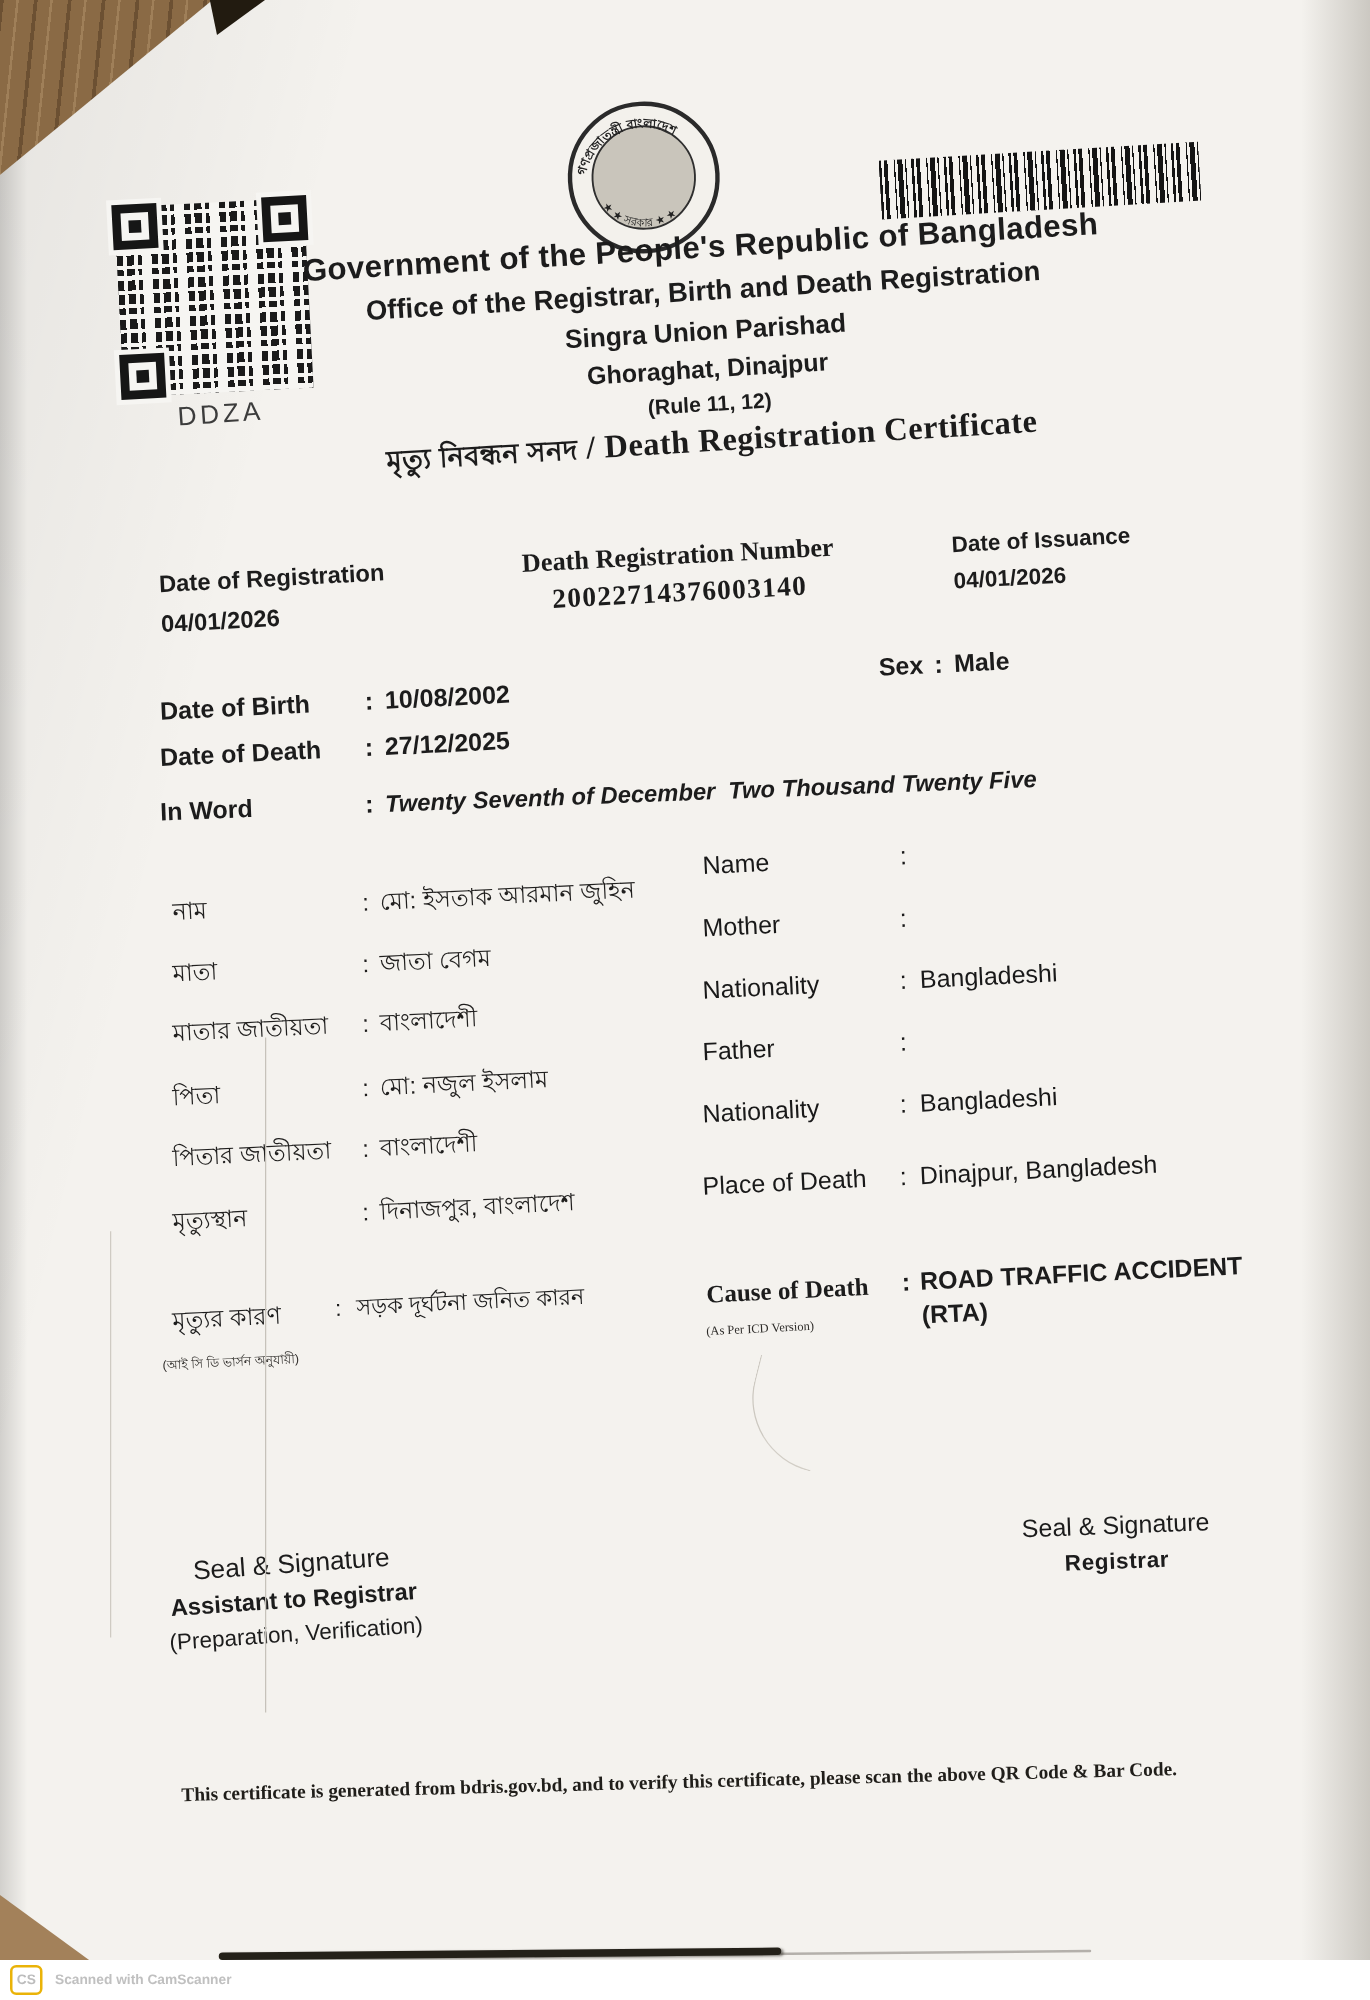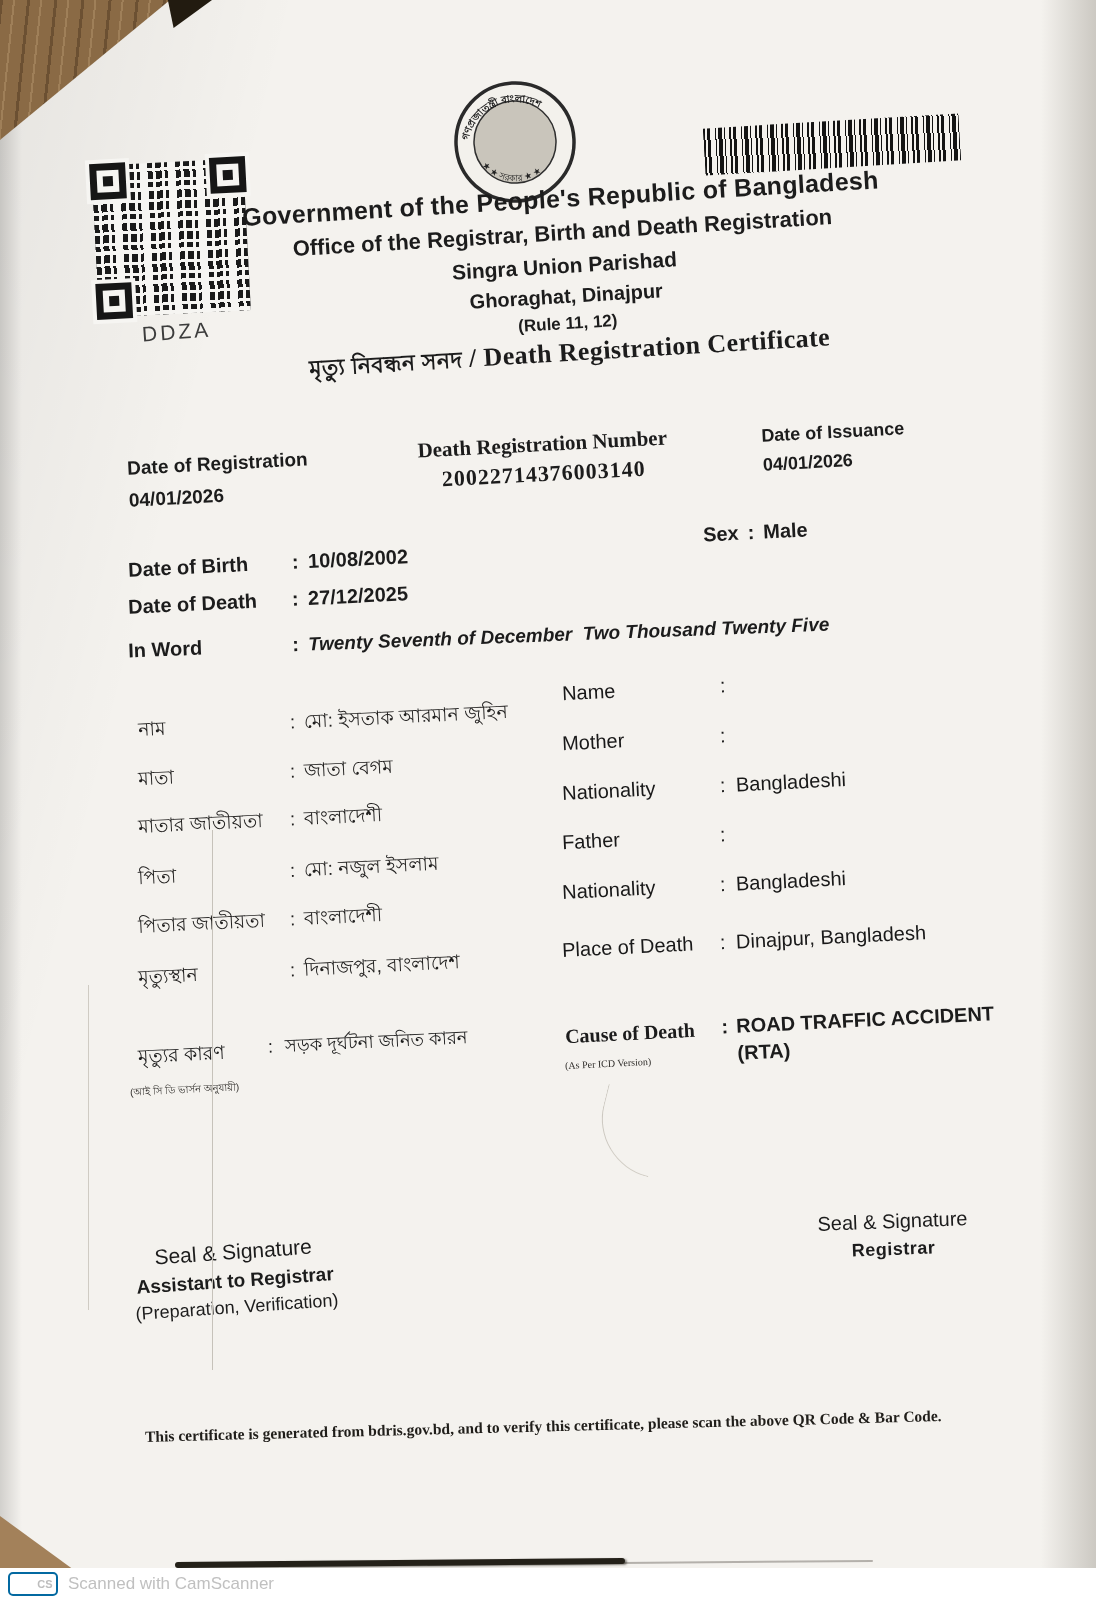--- a/index.html
+++ b/index.html
@@ -81,22 +81,22 @@
   .verify{left:145px;top:1416px;width:910px;font-family:"Liberation Serif", serif;font-weight:bold;font-size:15.5px;color:#201e1a;}
   
   .crease1{left:212px;top:830px;width:1px;height:540px;background:#c6c2ba;}
   .crease2{left:88px;top:985px;width:1px;height:325px;background:#cfcbc3;}
   .crease-arc{left:598px;top:1090px;width:60px;height:80px;border-left:1px solid #ccc8c0;border-bottom:1px solid #d2cec6;border-radius:0 0 0 60px;transform:rotate(14deg);}
   .smudge{left:175px;top:1560px;width:450px;height:6px;background:#242119;border-radius:3px;transform:rotate(-.5deg);box-shadow:2px 1px 2px rgba(40,36,28,.5), 250px 2px 0 -2px rgba(60,55,45,.35);}
   .corner-shadow{left:164px;top:0;width:48px;height:28px;background:#221b10;clip-path:polygon(8% 0,100% 0,20% 100%);}
   .wood-bl{left:0;top:1516px;width:74px;height:54px;background:#a3815a;clip-path:polygon(0 0,100% 100%,0 100%);}
   
   .cs-bar{left:0;top:1568px;width:1096px;height:32px;background:#ffffff;display:flex;align-items:center;gap:10px;padding-left:8px;box-sizing:border-box;}
-  .cs-badge{width:22px;height:20px;border:2px solid #0369a1;border-radius:5px;color:#bdbdbd;font-size:11px;font-weight:bold;display:flex;align-items:center;justify-content:center;padding-left:24px;}
-  .cs-text{color:#c0c0c0;font-size:17px;}
+  .cs-badge{width:22px;height:20px;border:2px solid #eab308;border-radius:5px;color:#bdbdbd;font-size:11px;font-weight:bold;display:flex;align-items:center;justify-content:center;}
+  .cs-text{color:#c0c0c0;font-size:11px;font-weight:bold;}
 </style>
 </head>
 <body>
 
 <div class="stage">
   <div class="paper">
 
     <div class="abs qr">
       <div class="finder f-tl">
           <div class="core"></div>

